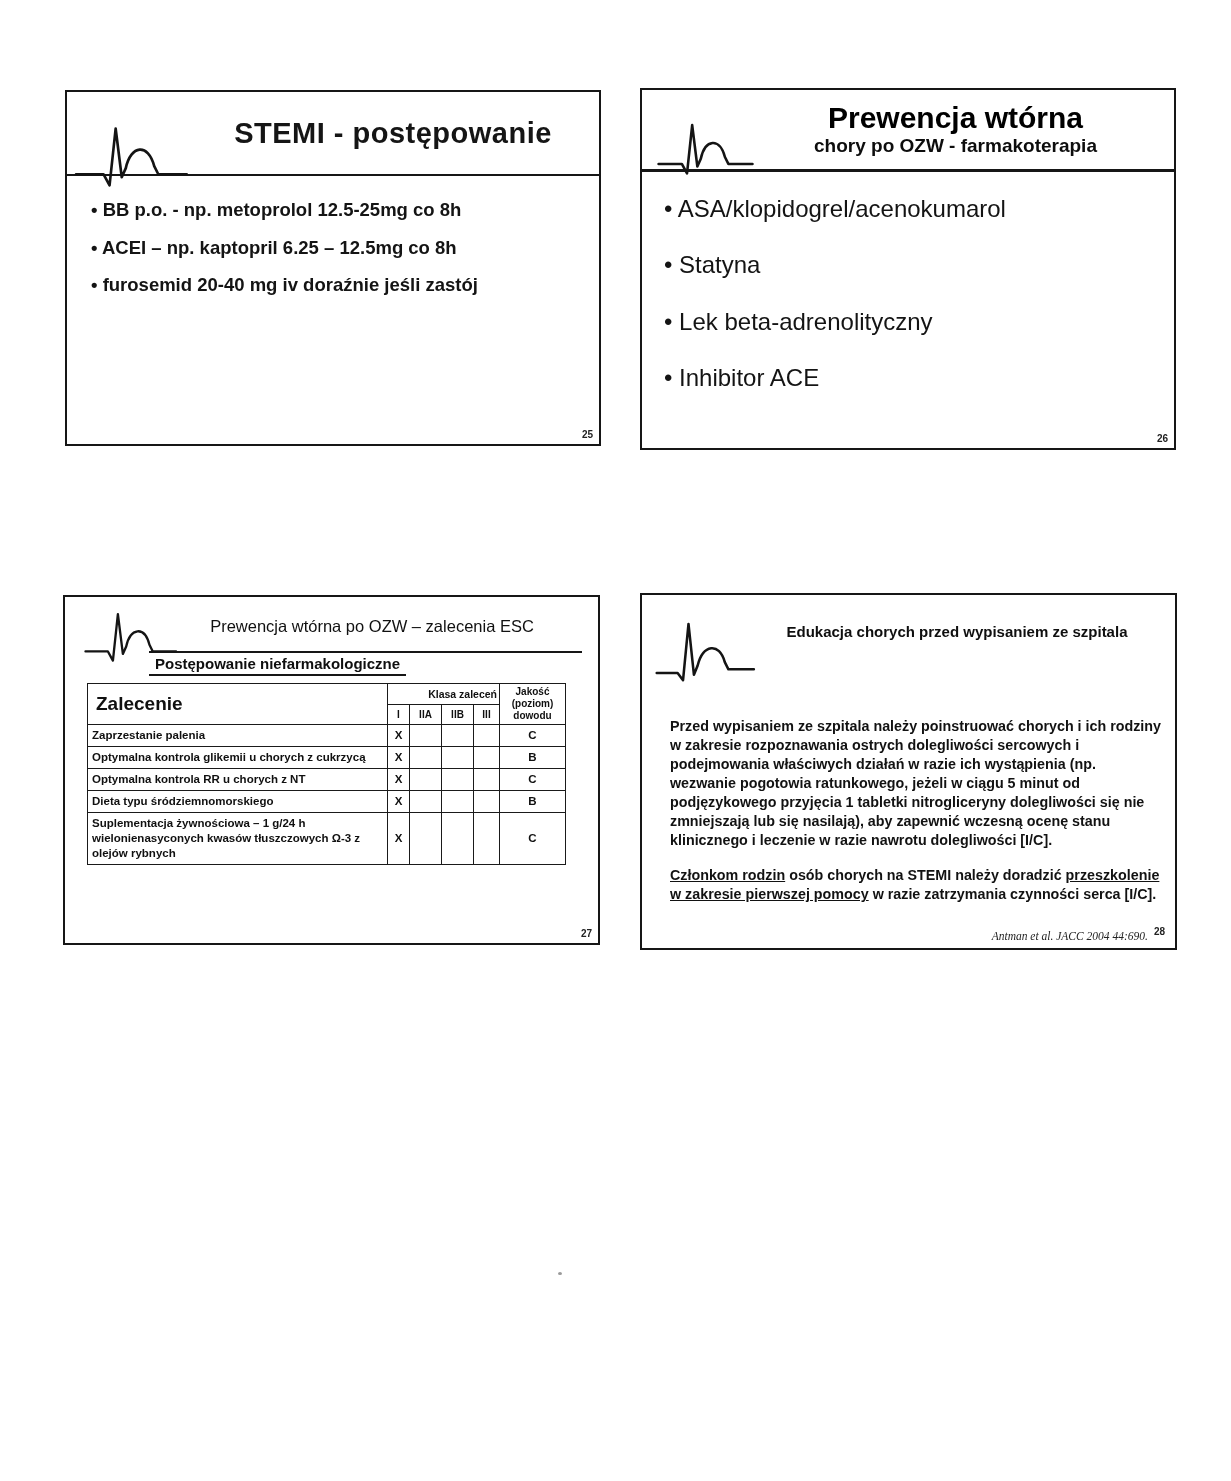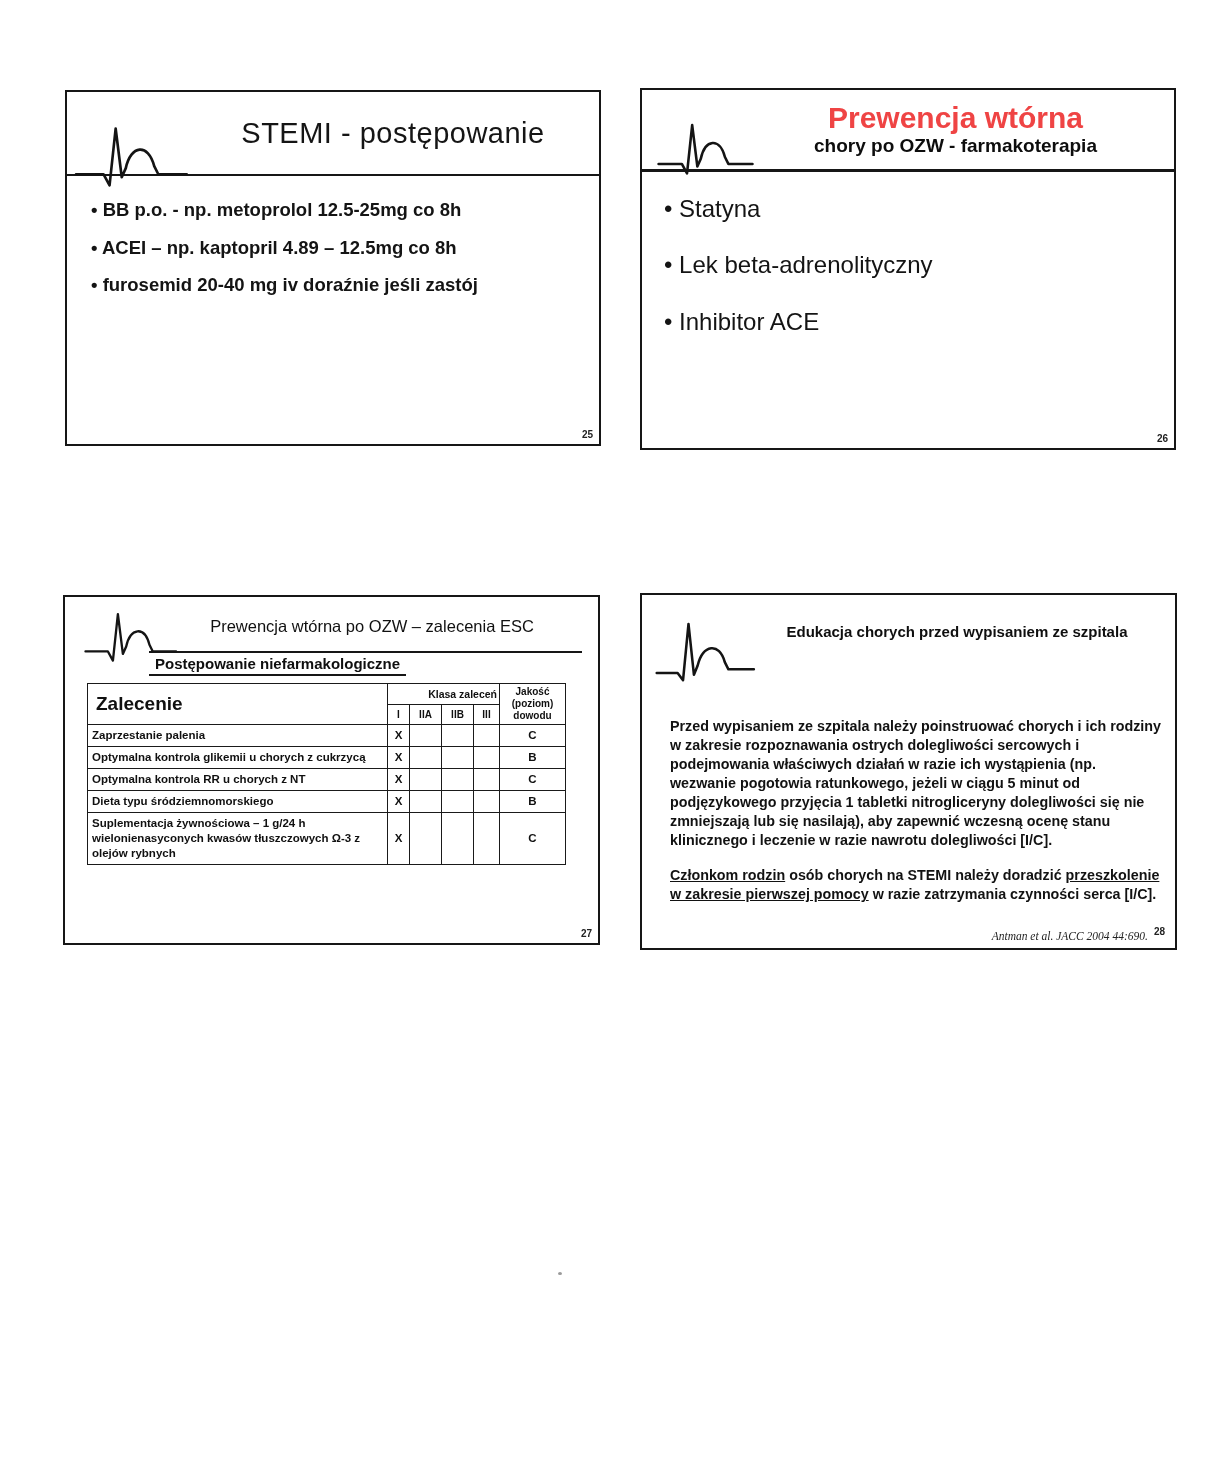--- a/index.html
+++ b/index.html
@@ -24,34 +24,34 @@
     position:absolute;right:6px;bottom:4px;
     font-size:10px;font-weight:bold;color:#222;
   }
   
   #slide-stemi{left:65px;top:90px;width:536px;height:356px;}
   #slide-stemi .hdr{
     position:relative;height:84px;border-bottom:2px solid #161616;
     display:flex;align-items:center;justify-content:center;
     padding-left:120px;box-sizing:border-box;
   }
-  #slide-stemi .hdr .title{font-size:29px;font-weight:400;letter-spacing:.5px;color:#151515;}
+  #slide-stemi .hdr .title{font-size:29px;font-weight:700;letter-spacing:.5px;color:#151515;}
   #slide-stemi .body{padding:20px 24px 0 24px;}
   #slide-stemi .bullet{
     font-size:18.5px;font-weight:bold;line-height:1.55;margin:0 0 9px 0;color:#141414;
   }
   .bullet::before{content:"• ";}
   
   #slide-prewencja{left:640px;top:88px;width:536px;height:362px;}
   #slide-prewencja .hdr{
     position:relative;height:82px;border-bottom:3px solid #161616;
     display:flex;flex-direction:column;align-items:center;justify-content:center;
     padding-left:95px;box-sizing:border-box;
   }
-  #slide-prewencja .title{font-size:30px;font-weight:bold;color:#ef4444;line-height:1.05;}
+  #slide-prewencja .title{font-size:30px;font-weight:bold;color:#000000;line-height:1.05;}
   #slide-prewencja .subtitle{font-size:19px;font-weight:bold;color:#0d0d0d;margin-top:2px;}
   #slide-prewencja .body{padding:24px 20px 0 22px;}
   #slide-prewencja .bullet{
     font-size:24px;font-weight:400;color:#141414;margin:0 0 30px 0;line-height:1.1;
   }
   
   #slide-esc{left:63px;top:595px;width:537px;height:350px;}
   #slide-esc .hdr{position:relative;height:84px;}
   #slide-esc .title{
     position:absolute;left:92px;top:20px;width:430px;text-align:center;
@@ -116,37 +116,38 @@
     <div class="hdr">
       <span class="title">STEMI - postępowanie</span>
     </div>
     <span class="ecg" style="left:6px;top:26px;">
       <svg width="132" height="82" viewBox="0 0 130 80" fill="none">
         <path d="M3 55 L30 55 L36 66 L42 10 L48 58 L52 49 C57 26 74 24 80 47 L84 55 L112 55" stroke="#141414" stroke-width="2.6" stroke-linejoin="round" stroke-linecap="round" fill="none"></path>
       </svg>
     </span>
     <div class="body">
       <p class="bullet">BB p.o. - np. metoprolol 12.5-25mg co 8h</p>
-      <p class="bullet">ACEI – np. kaptopril 4.89 – 12.5mg co 8h</p>
+      <p class="bullet">ACEI – np. kaptopril 6.25 – 12.5mg co 8h</p>
       <p class="bullet">furosemid 20-40 mg iv doraźnie jeśli zastój</p>
     </div>
     <span class="pagenum">25</span>
   </div>
 
   <div class="slide" id="slide-prewencja">
     <div class="hdr">
       <span class="title">Prewencja wtórna</span>
       <span class="subtitle">chory po OZW - farmakoterapia</span>
     </div>
     <span class="ecg" style="left:14px;top:26px;">
       <svg width="112" height="70" viewBox="0 0 130 80" fill="none">
         <path d="M3 55 L30 55 L36 66 L42 10 L48 58 L52 49 C57 26 74 24 80 47 L84 55 L112 55" stroke="#141414" stroke-width="3" stroke-linejoin="round" stroke-linecap="round" fill="none"></path>
       </svg>
     </span>
     <div class="body">
+      <p class="bullet">ASA/klopidogrel/acenokumarol</p>
       <p class="bullet">Statyna</p>
       <p class="bullet">Lek beta-adrenolityczny</p>
       <p class="bullet">Inhibitor ACE</p>
     </div>
     <span class="pagenum">26</span>
   </div>
 
   <div class="slide" id="slide-esc">
     <div class="hdr">
       <span class="title">Prewencja wtórna po OZW – zalecenia ESC</span>

